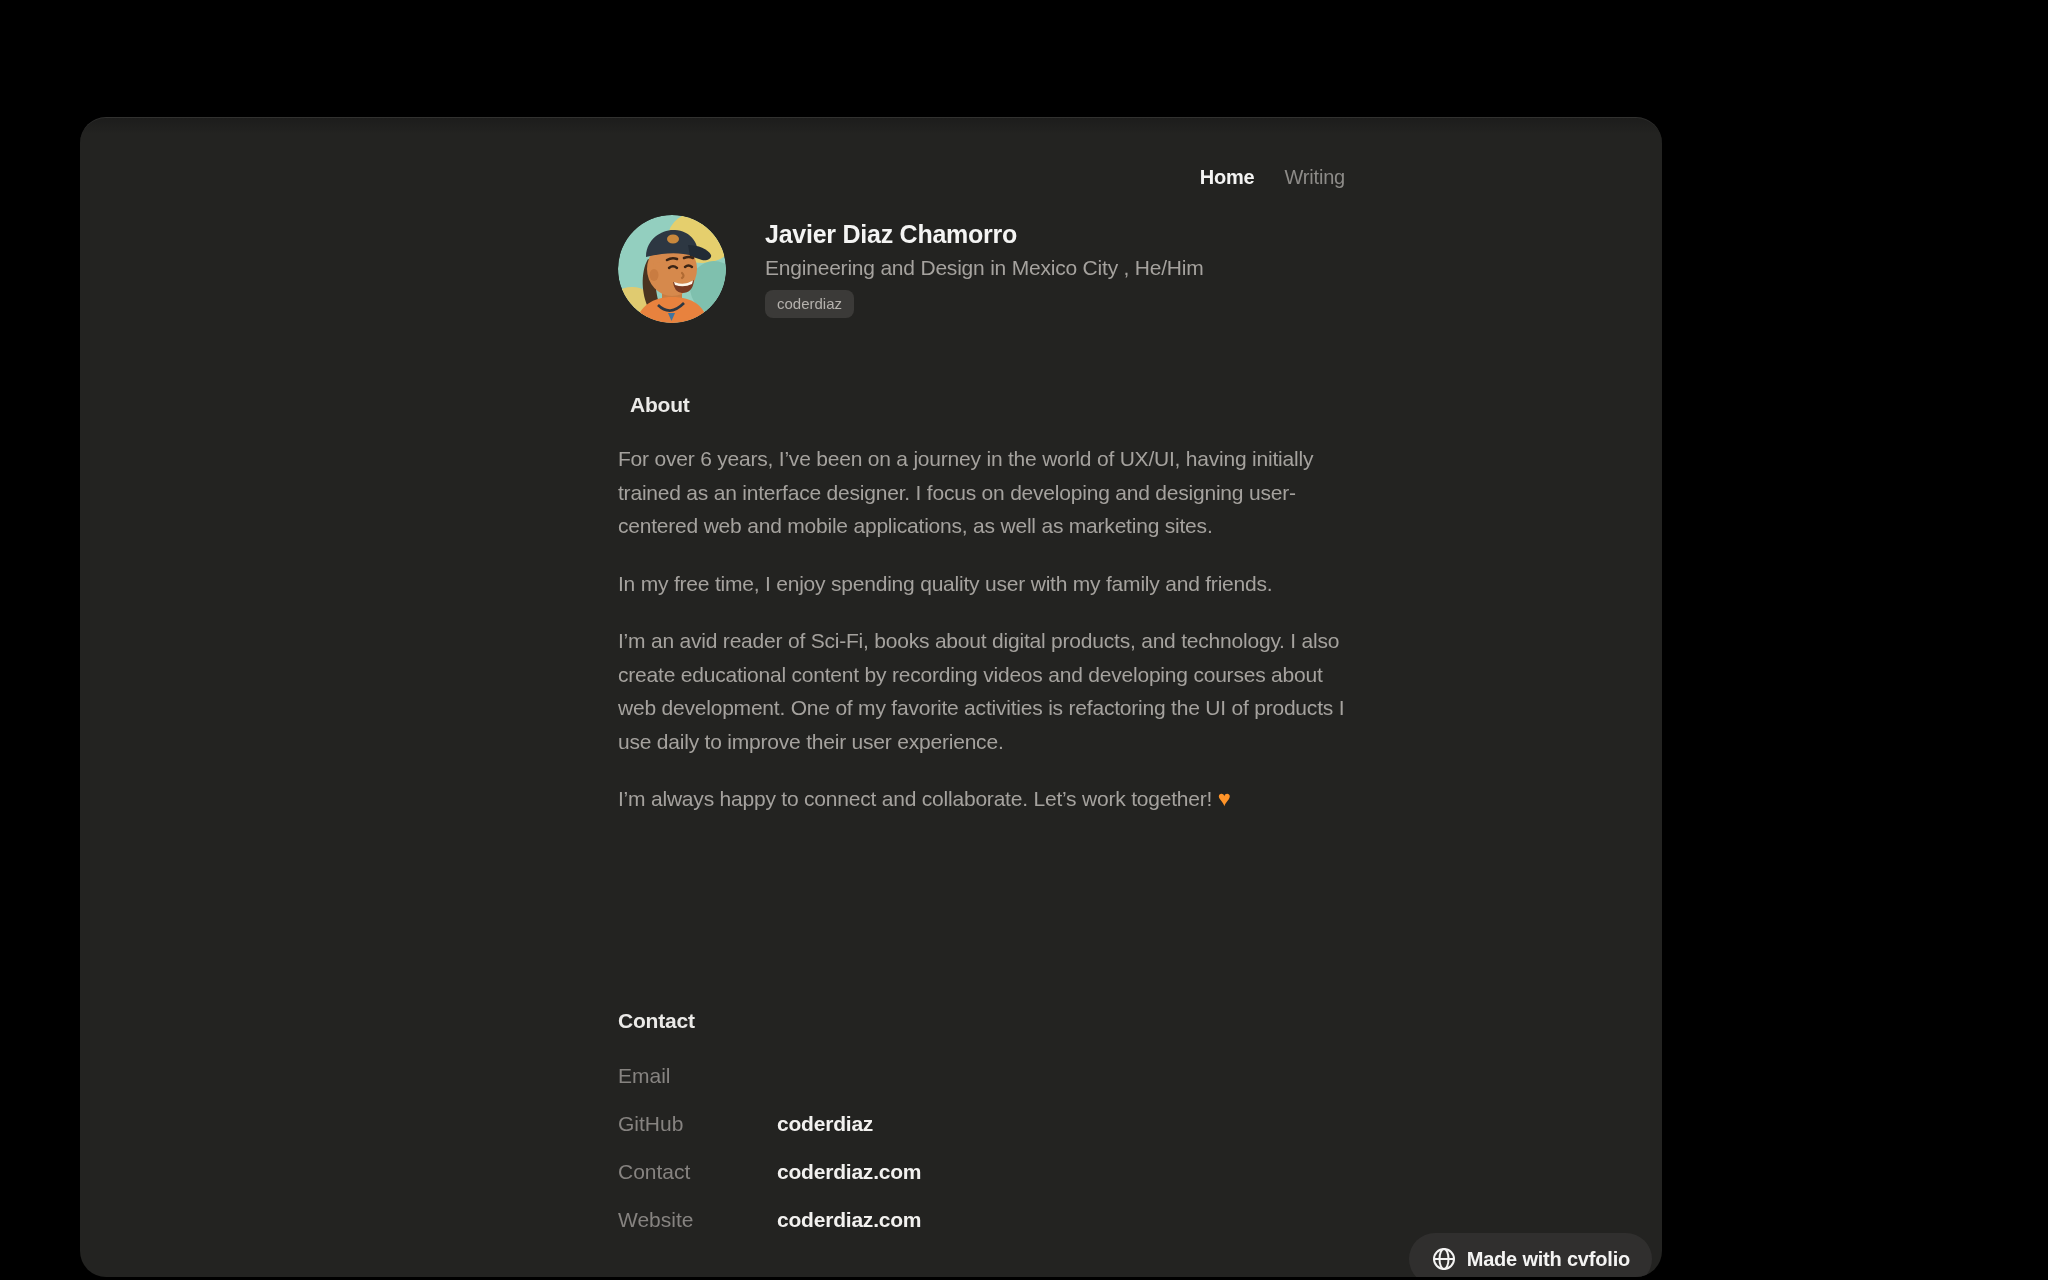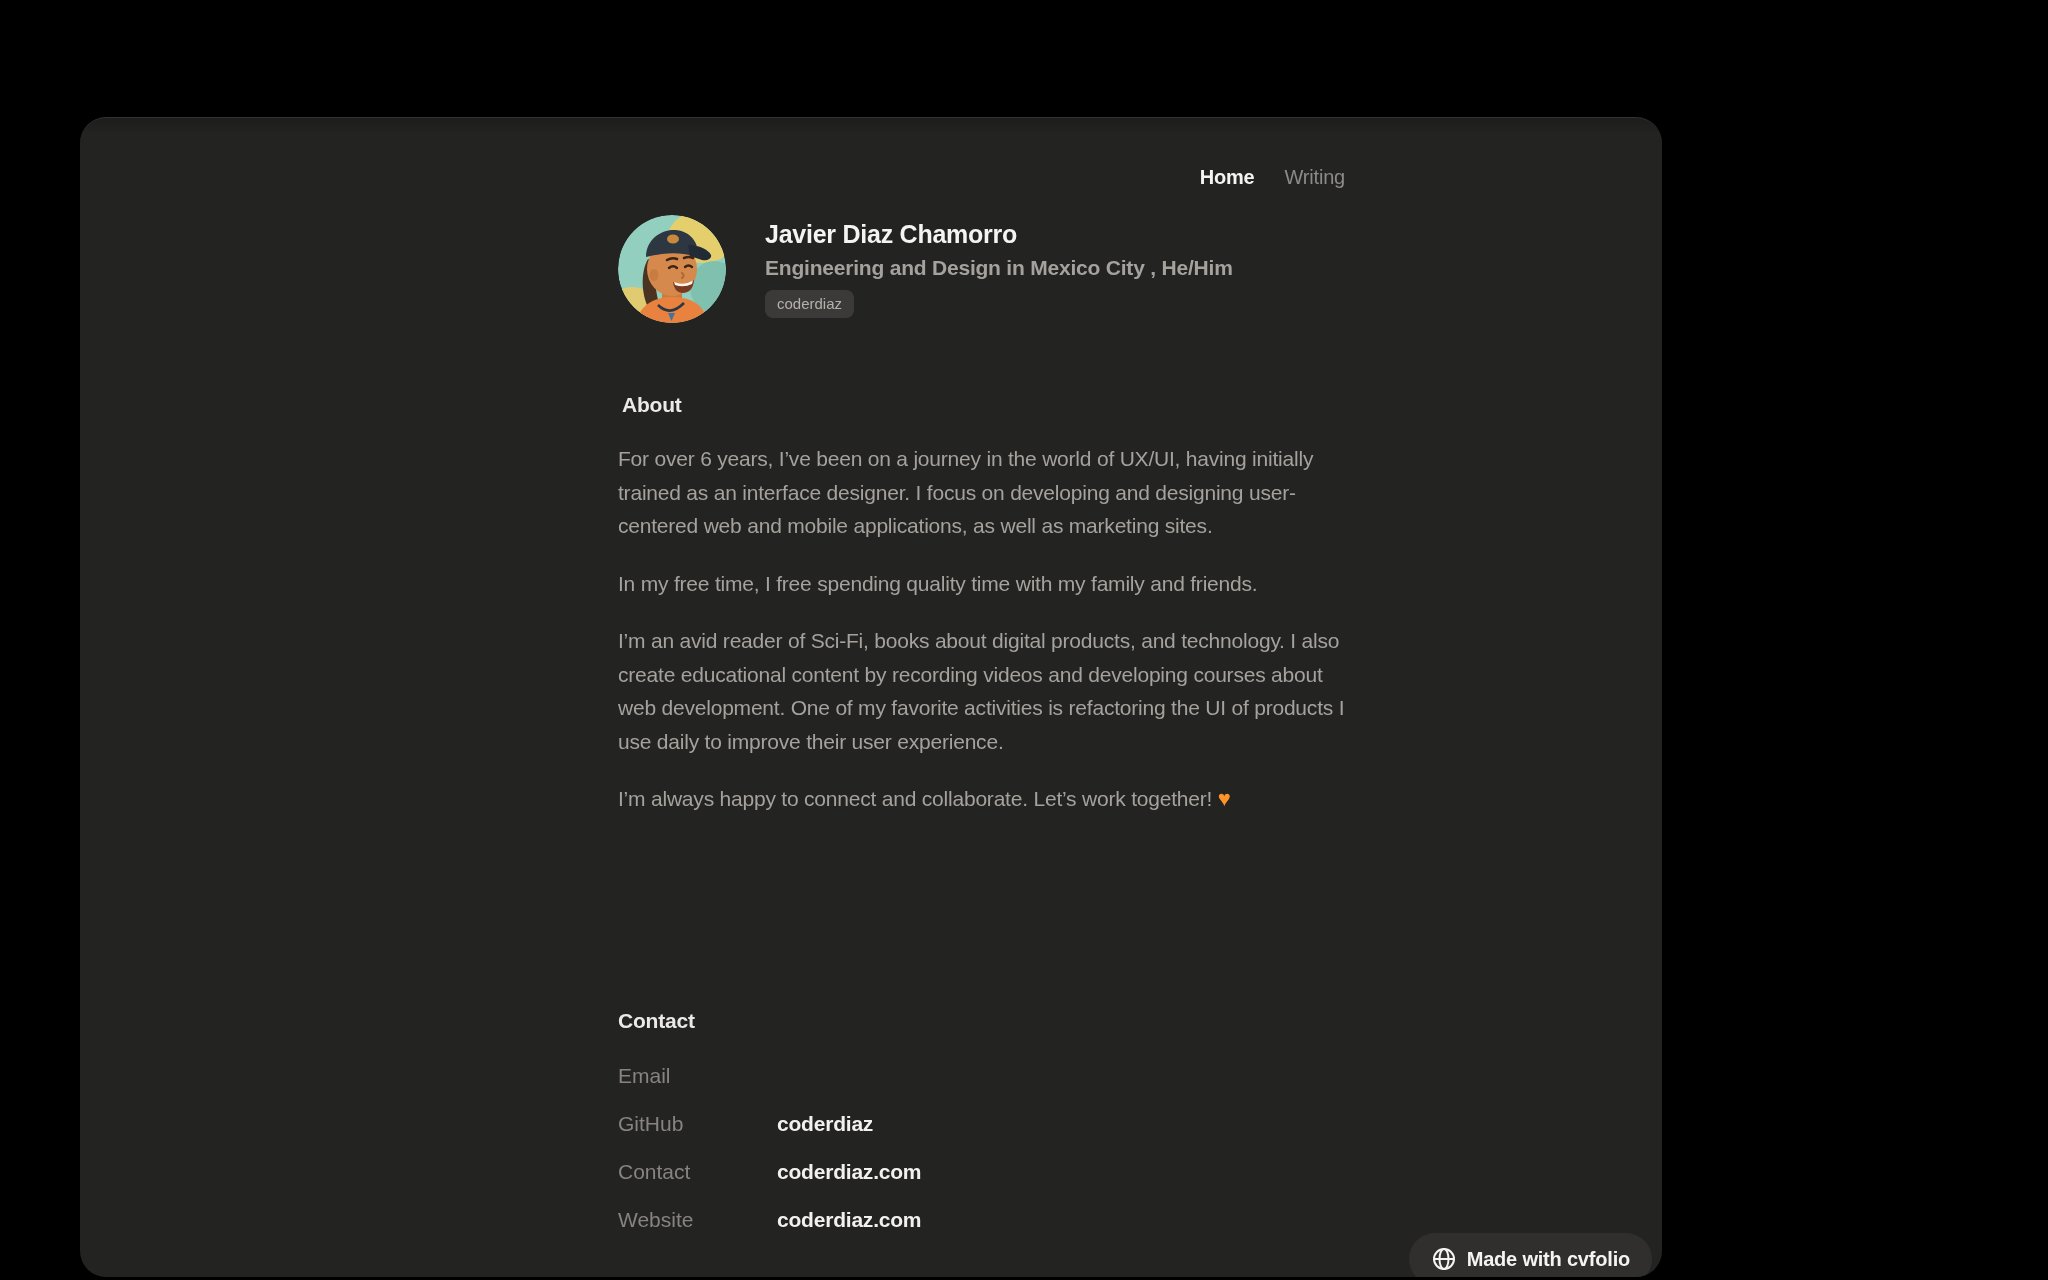--- a/index.html
+++ b/index.html
@@ -49,34 +49,33 @@
     width: 108px; height: 108px; border-radius: 50%;
     overflow: hidden; flex: 0 0 auto;
   }
   .who .name {
     font-size: 25px; font-weight: 700; color: #f4f4f3;
     letter-spacing: -0.01em;
   }
   .who .headline {
     margin-top: 7px; font-size: 21px; color: #a5a29e;
     letter-spacing: -0.01em;
-    font-weight: bold;
   }
   .badge {
     display: inline-block; margin-top: 10px;
     background: #3b3a38; color: #b4b1ad;
     font-size: 15px; line-height: 1;
     padding: 6px 12px 7px; border-radius: 8px;
   }
   
   .section-heading {
     font-size: 21px; line-height: 21px; color: #ebeae8;
     letter-spacing: -0.01em;
   }
-  .about-heading { position: absolute; top: 276px; left: 4px; }
+  .about-heading { position: absolute; top: 276px; left: 12px; }
   .about-body { position: absolute; top: 324px; left: 0; width: 735px; }
   .about-body p {
     font-size: 21px; line-height: 33.5px; color: #a5a29e;
     letter-spacing: -0.01em;
     margin-bottom: 24px;
   }
   .heart { color: #ff9429; font-size: 22px; }
   
   .contact-heading { position: absolute; top: 892px; left: 0; }
   .contact-rows { position: absolute; top: 947px; left: 0; width: 735px; }
@@ -177,21 +176,21 @@
       <div class="who">
         <h1 class="name">Javier Diaz Chamorro</h1>
         <div class="headline">Engineering and Design in Mexico City , He/Him</div>
         <span class="badge">coderdiaz</span>
       </div>
     </header>
 
     <h2 class="section-heading about-heading">About</h2>
     <div class="about-body">
       <p>For over 6 years, I’ve been on a journey in the world of UX/UI, having initially trained as an interface designer. I focus on developing and designing user-centered web and mobile applications, as well as marketing sites.</p>
-      <p>In my free time, I free spending quality time with my family and friends.</p>
+      <p>In my free time, I enjoy spending quality user with my family and friends.</p>
       <p>I’m an avid reader of Sci-Fi, books about digital products, and technology. I also create educational content by recording videos and developing courses about web development. One of my favorite activities is refactoring the UI of products I use daily to improve their user experience.</p>
       <p><span>I’m always happy to connect and collaborate. Let’s work together!</span> <span class="heart">♥</span></p>
     </div>
 
     <h2 class="section-heading contact-heading">Contact</h2>
     <div class="contact-rows">
       <div class="contact-row">
         <span class="contact-label">Email</span>
       </div>
       <div class="contact-row">

